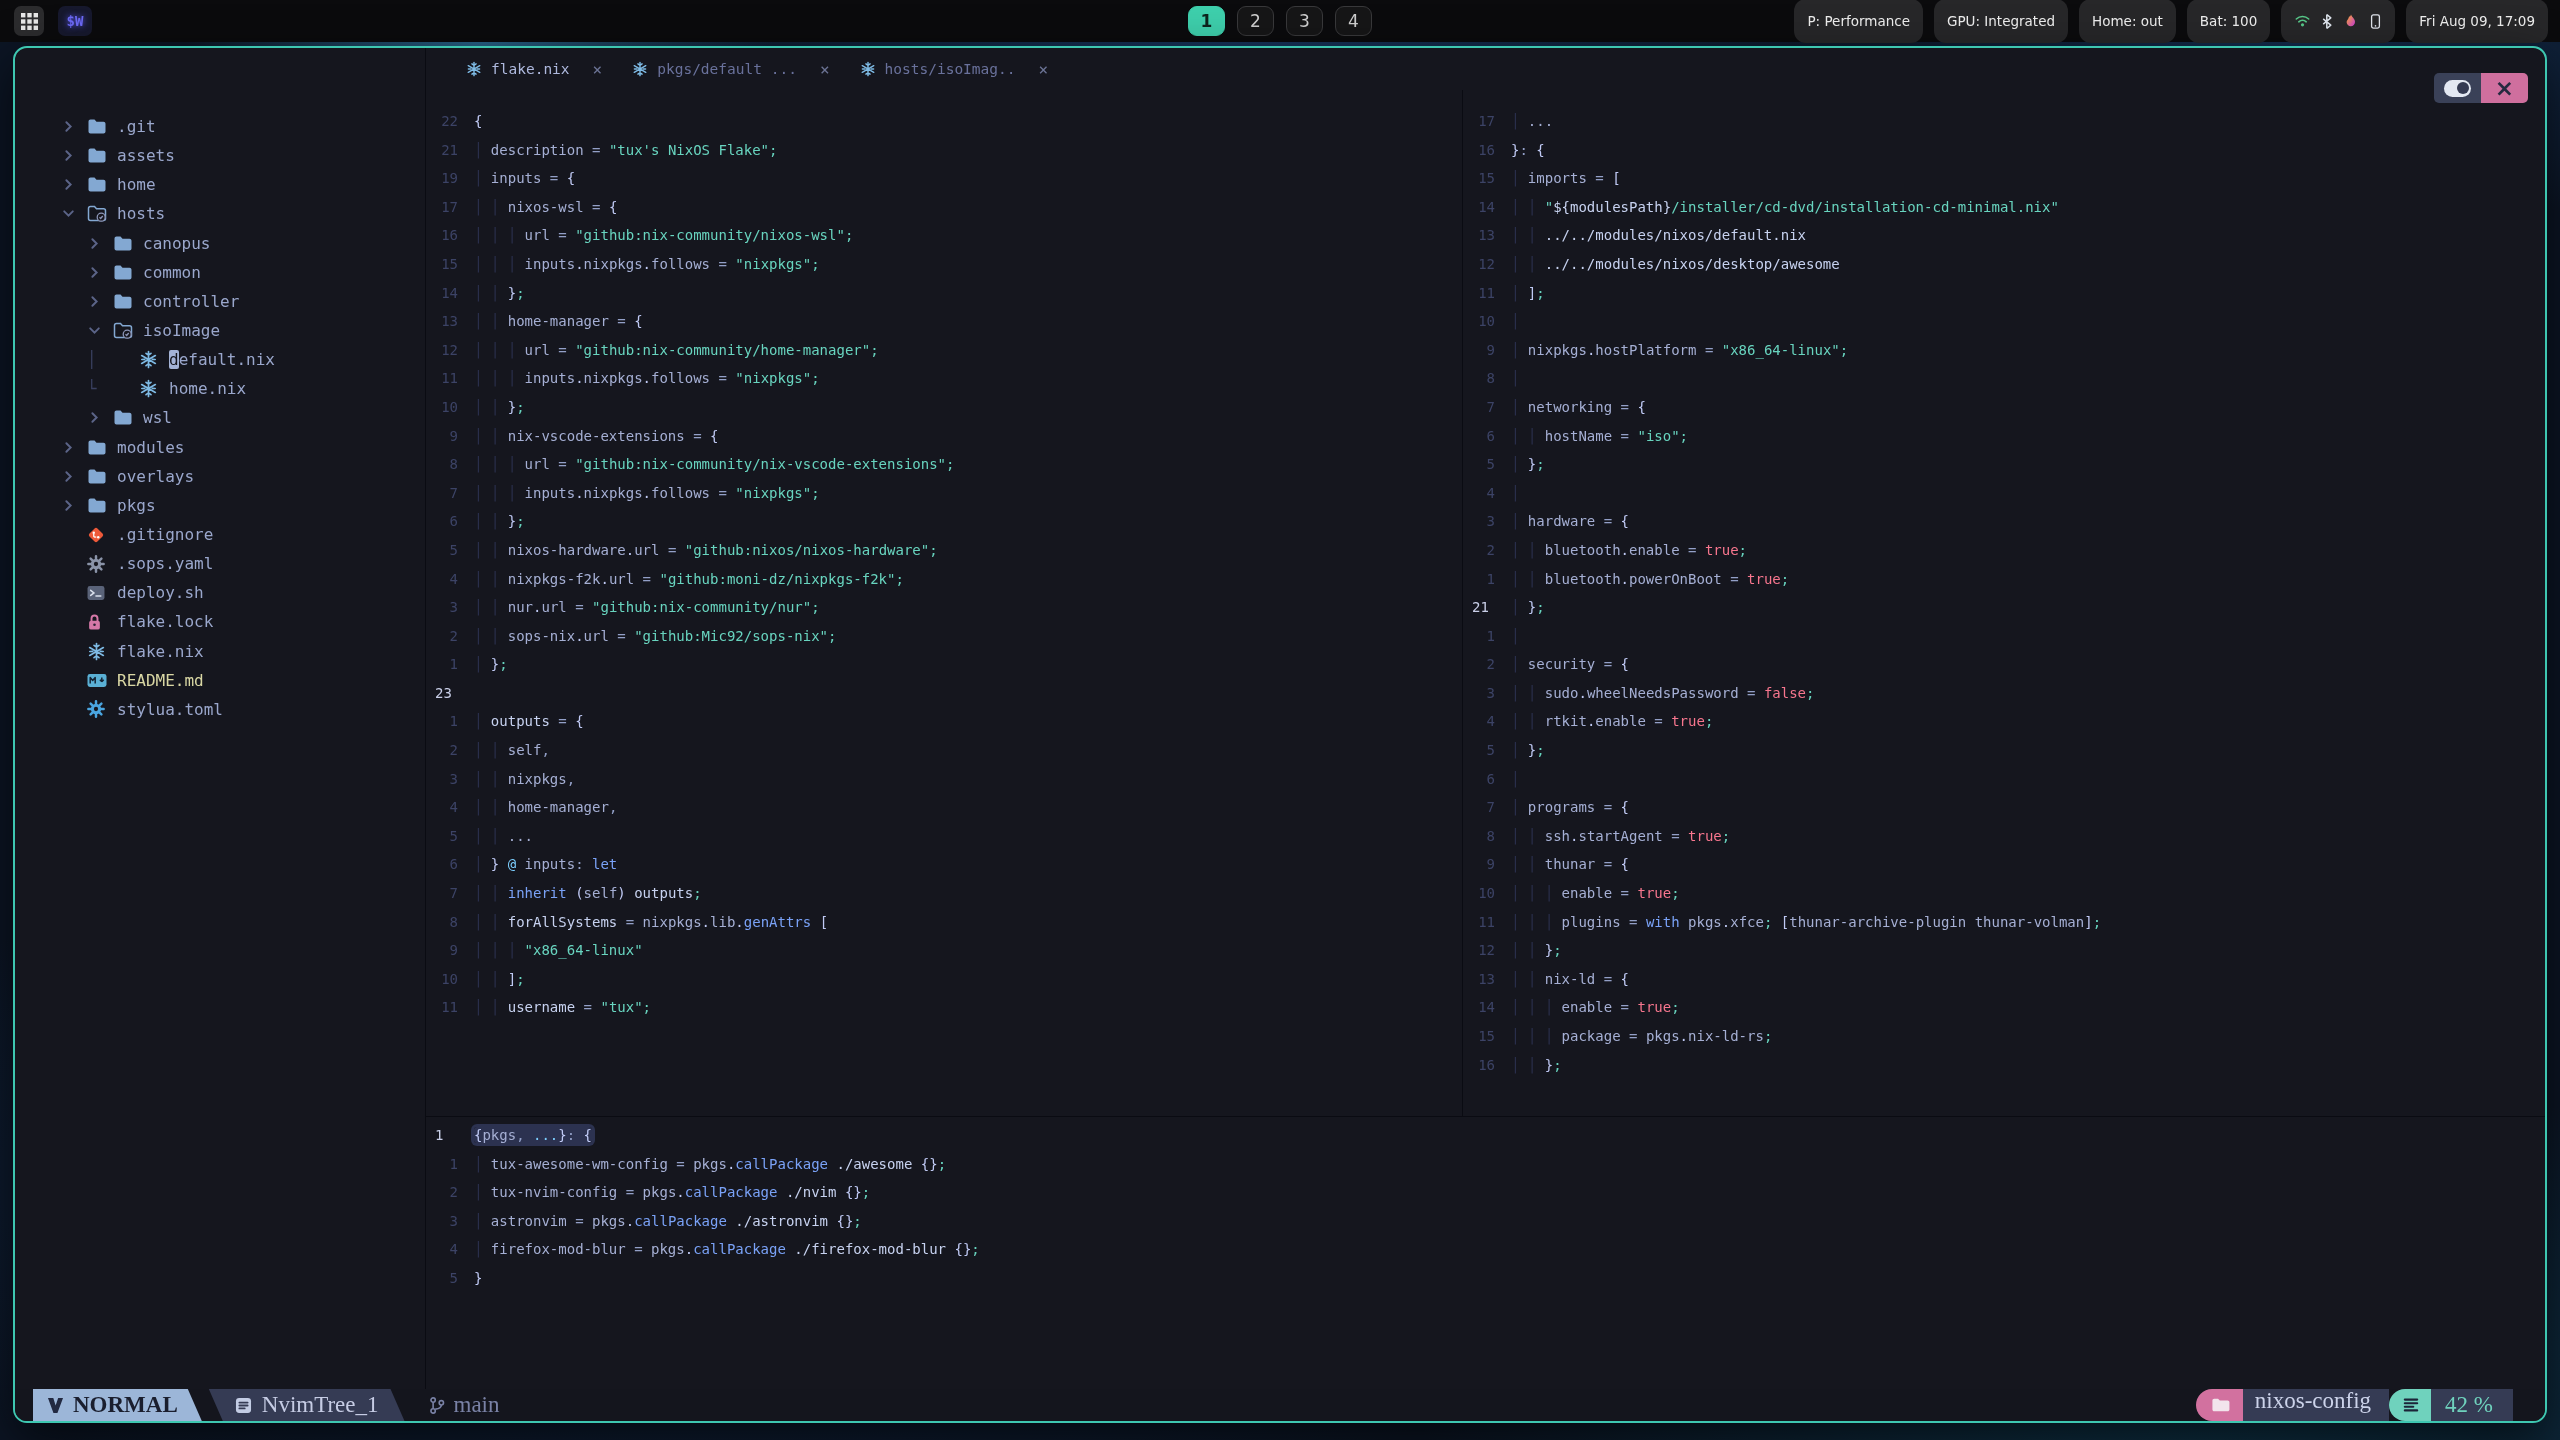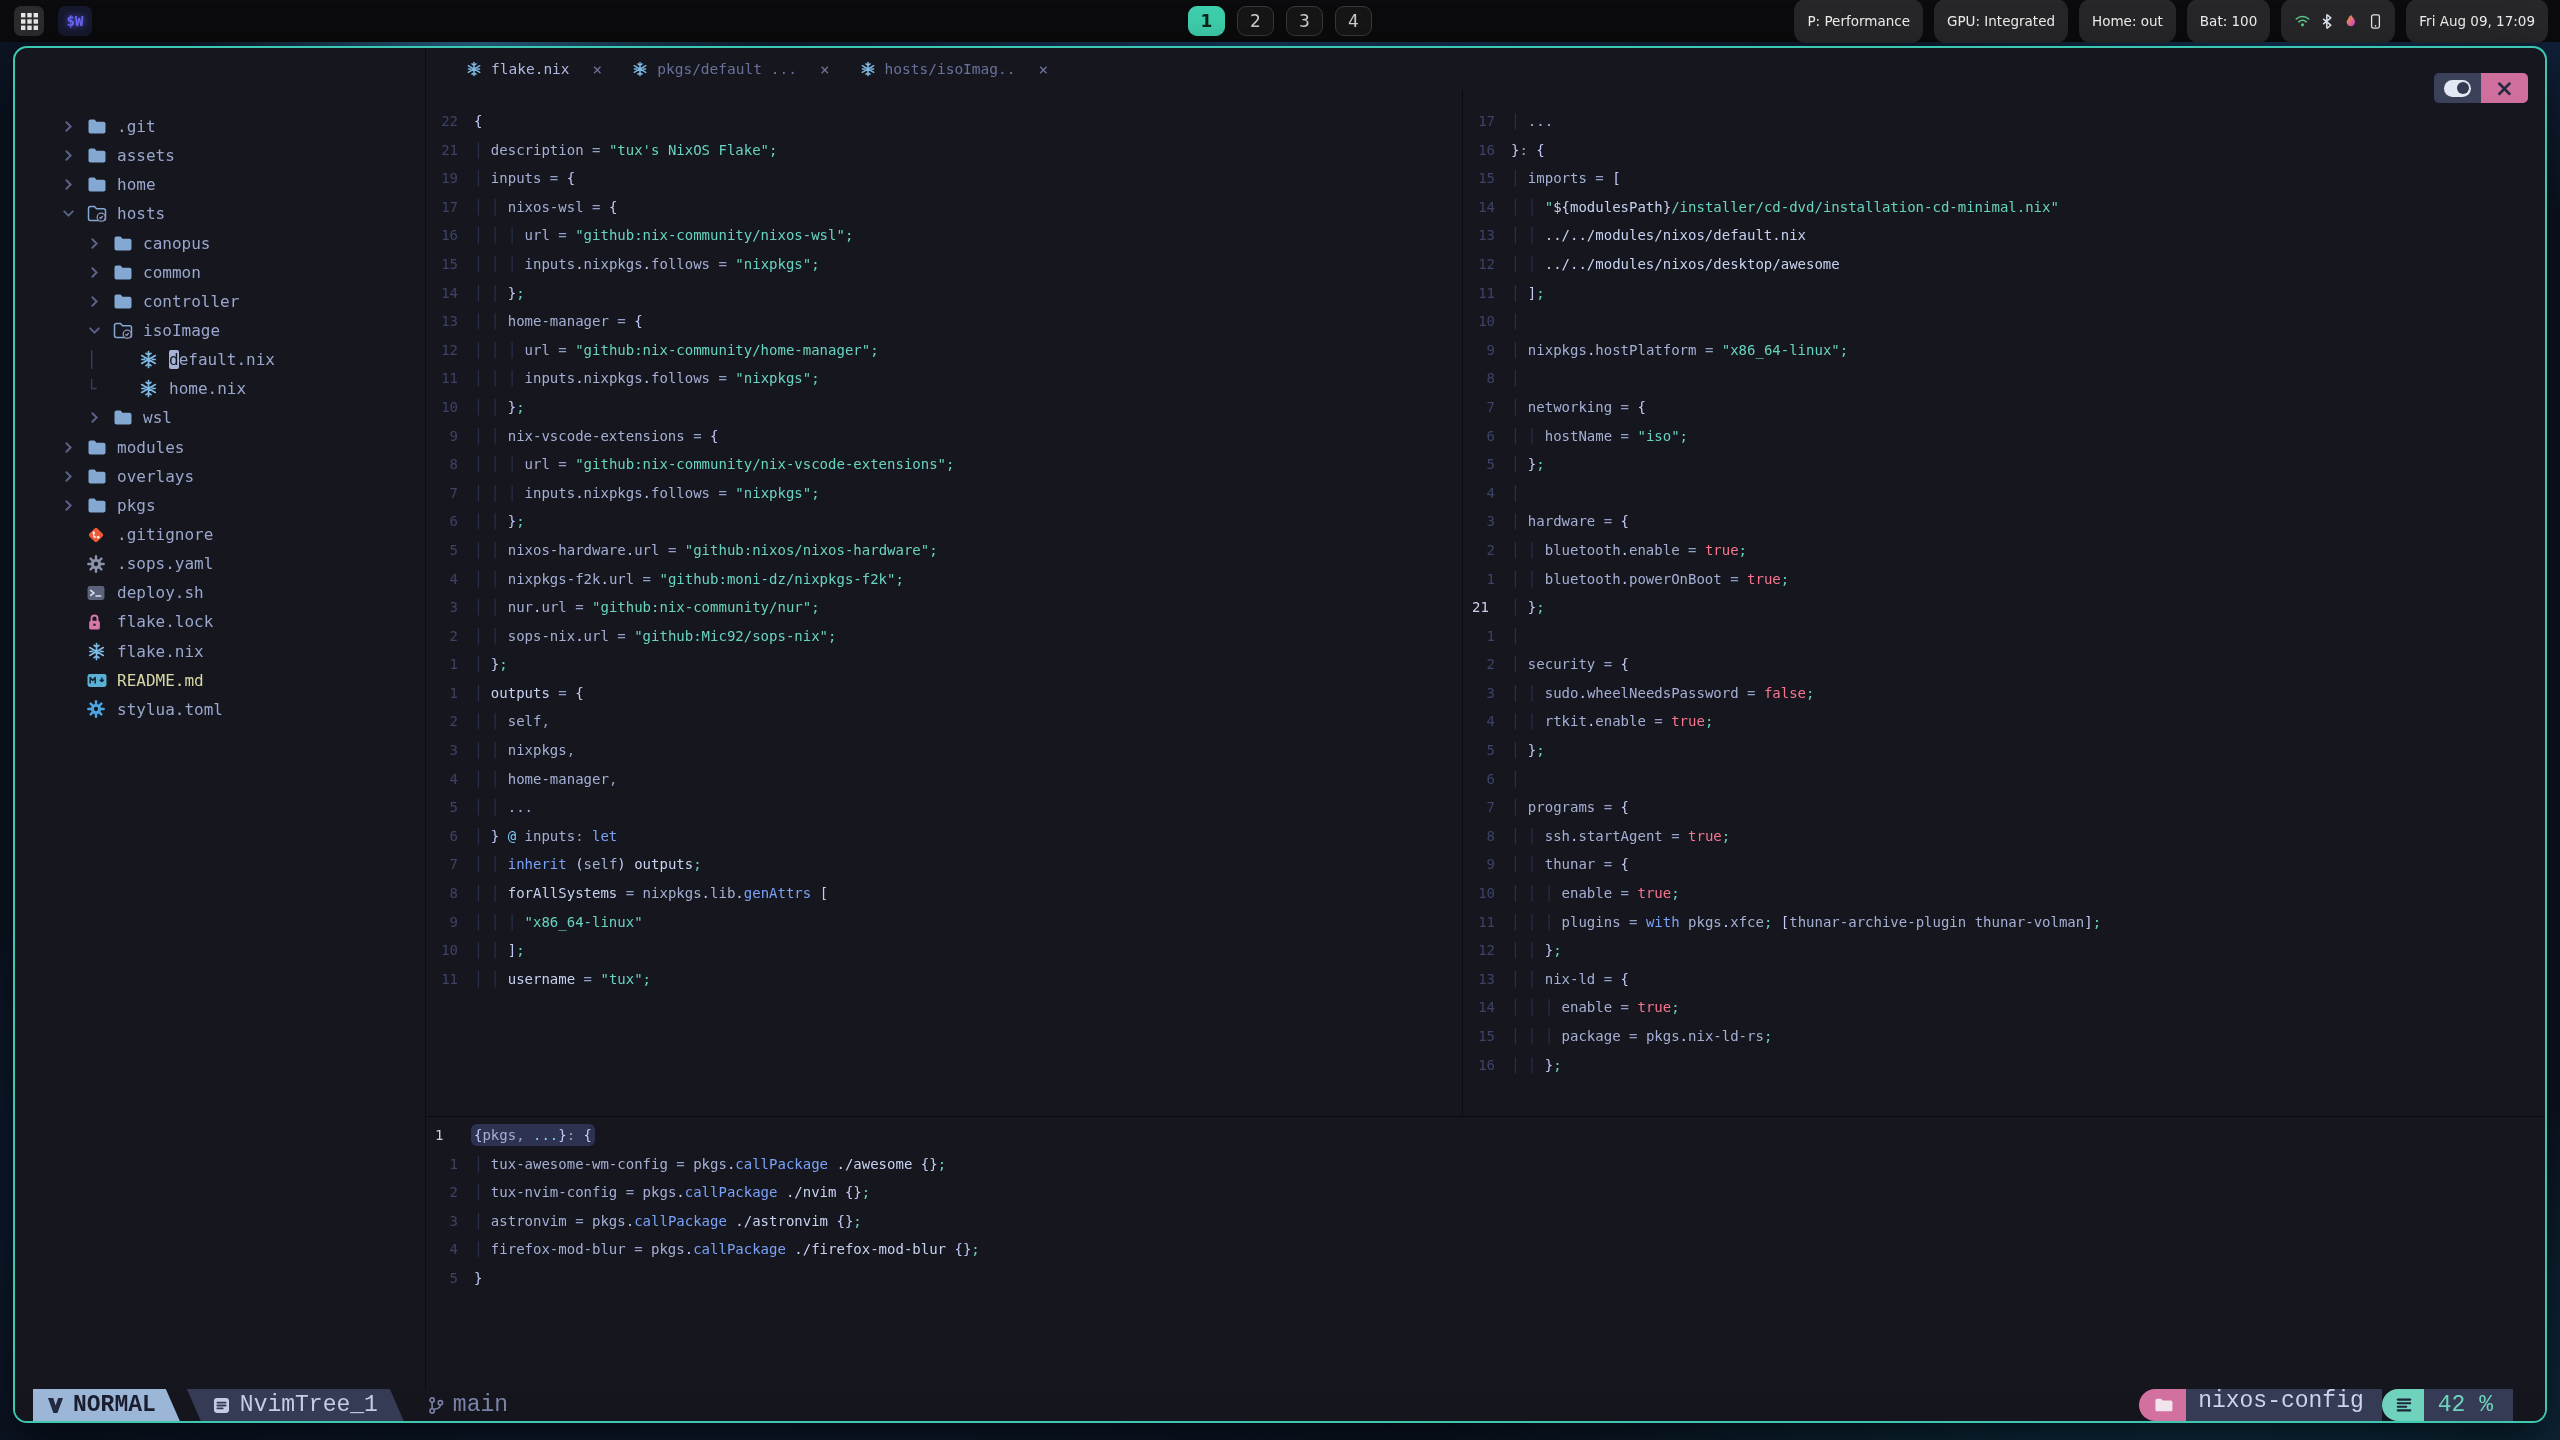--- a/index.html
+++ b/index.html
@@ -65,21 +65,21 @@
   .hl{background:#2c3250;border-radius:3px;box-shadow:0 0 0 3px #2c3250}
   
   .win-btns{position:absolute;top:25px;right:17px;display:flex;z-index:5}
   .win-btn{width:47px;height:30px;display:flex;align-items:center;justify-content:center;cursor:pointer}
   .win-btn.toggle{background:#3a4158;border-radius:5px 0 0 5px}
   .knob{width:27px;height:17px;background:#e3e8f2;border-radius:9px;position:relative}
   .knob .dot{position:absolute;right:2.5px;top:2.5px;width:12px;height:12px;border-radius:50%;background:#343a52}
   .win-btn.close{background:#cf6f9e;border-radius:0 5px 5px 0;color:#252a40;font-size:23px;font-weight:700;line-height:1}
   
   .statusline{height:32px;flex:none;background:#14151d;display:flex;align-items:center;
-    font-family:Liberation Mono, monospace;font-size:23px;padding-left:18px}
+    font-family:Liberation Serif, serif;font-size:23px;padding-left:18px}
   .seg{height:32px;display:flex;align-items:center}
   .seg-mode{background:#9cb6d8;color:#1a1e2e;font-weight:700;padding:0 24px 0 14px;gap:9px;
     clip-path:polygon(0 0, calc(100% - 14px) 0, 100% 100%, 0 100%)}
   .seg-buf{background:#353b54;color:#c6cce4;padding:0 26px;gap:10px;margin-left:7px;
     clip-path:polygon(0 0, calc(100% - 14px) 0, 100% 100%, 14px 100%)}
   .branch{display:flex;align-items:center;gap:9px;color:#7a82a6;margin-left:24px}
   .sl-right{margin-left:auto;display:flex;align-items:center;margin-right:32px}
   .seg-pink{background:#d2719f;border-radius:16px 0 0 16px;padding:0 13px 0 15px}
   .seg-proj{background:#353b54;color:#ccd3ea;padding:0 18px 8px 12px}
   .seg-teal{background:#6fd2bd;border-radius:16px 0 0 16px;padding:0 11px 0 13px}
@@ -343,20 +343,21 @@
             <div class="cl"><span class="ln">10</span><span class="ct"><span class="tk-g">│ │ </span><span class="tk-p">}</span><span class="tk-s">;</span></span></div>
             <div class="cl"><span class="ln">9</span><span class="ct"><span class="tk-g">│ │ </span><span class="tk-i">nix-vscode-extensions</span><span class="tk-o"> = </span><span class="tk-p">{</span></span></div>
             <div class="cl"><span class="ln">8</span><span class="ct"><span class="tk-g">│ │ │ </span><span class="tk-i">url</span><span class="tk-o"> = </span><span class="tk-s">"github:nix-community/nix-vscode-extensions"</span><span class="tk-s">;</span></span></div>
             <div class="cl"><span class="ln">7</span><span class="ct"><span class="tk-g">│ │ │ </span><span class="tk-i">inputs</span><span class="tk-p">.</span><span class="tk-i">nixpkgs</span><span class="tk-p">.</span><span class="tk-i">follows</span><span class="tk-o"> = </span><span class="tk-s">"nixpkgs"</span><span class="tk-s">;</span></span></div>
             <div class="cl"><span class="ln">6</span><span class="ct"><span class="tk-g">│ │ </span><span class="tk-p">}</span><span class="tk-s">;</span></span></div>
             <div class="cl"><span class="ln">5</span><span class="ct"><span class="tk-g">│ │ </span><span class="tk-i">nixos-hardware</span><span class="tk-p">.</span><span class="tk-i">url</span><span class="tk-o"> = </span><span class="tk-s">"github:nixos/nixos-hardware"</span><span class="tk-s">;</span></span></div>
             <div class="cl"><span class="ln">4</span><span class="ct"><span class="tk-g">│ │ </span><span class="tk-i">nixpkgs-f2k</span><span class="tk-p">.</span><span class="tk-i">url</span><span class="tk-o"> = </span><span class="tk-s">"github:moni-dz/nixpkgs-f2k"</span><span class="tk-s">;</span></span></div>
             <div class="cl"><span class="ln">3</span><span class="ct"><span class="tk-g">│ │ </span><span class="tk-i">nur</span><span class="tk-p">.</span><span class="tk-i">url</span><span class="tk-o"> = </span><span class="tk-s">"github:nix-community/nur"</span><span class="tk-s">;</span></span></div>
             <div class="cl"><span class="ln">2</span><span class="ct"><span class="tk-g">│ │ </span><span class="tk-i">sops-nix</span><span class="tk-p">.</span><span class="tk-i">url</span><span class="tk-o"> = </span><span class="tk-s">"github:Mic92/sops-nix"</span><span class="tk-s">;</span></span></div>
             <div class="cl"><span class="ln">1</span><span class="ct"><span class="tk-g">│ </span><span class="tk-p">}</span><span class="tk-s">;</span></span></div>
+            <div class="cl"><span class="ln cur">23</span><span class="ct"></span></div>
             <div class="cl"><span class="ln">1</span><span class="ct"><span class="tk-g">│ </span><span class="tk-w">outputs</span><span class="tk-o"> = </span><span class="tk-p">{</span></span></div>
             <div class="cl"><span class="ln">2</span><span class="ct"><span class="tk-g">│ │ </span><span class="tk-i">self</span><span class="tk-o">,</span></span></div>
             <div class="cl"><span class="ln">3</span><span class="ct"><span class="tk-g">│ │ </span><span class="tk-i">nixpkgs</span><span class="tk-o">,</span></span></div>
             <div class="cl"><span class="ln">4</span><span class="ct"><span class="tk-g">│ │ </span><span class="tk-i">home-manager</span><span class="tk-o">,</span></span></div>
             <div class="cl"><span class="ln">5</span><span class="ct"><span class="tk-g">│ │ </span><span class="tk-i">...</span></span></div>
             <div class="cl"><span class="ln">6</span><span class="ct"><span class="tk-g">│ </span><span class="tk-p">} </span><span class="tk-y">@ </span><span class="tk-i">inputs</span><span class="tk-o">: </span><span class="tk-k">let</span></span></div>
             <div class="cl"><span class="ln">7</span><span class="ct"><span class="tk-g">│ │ </span><span class="tk-k">inherit</span><span class="tk-p"> (</span><span class="tk-i">self</span><span class="tk-p">)</span><span class="tk-w"> outputs</span><span class="tk-s">;</span></span></div>
             <div class="cl"><span class="ln">8</span><span class="ct"><span class="tk-g">│ │ </span><span class="tk-w">forAllSystems</span><span class="tk-o"> = </span><span class="tk-i">nixpkgs</span><span class="tk-p">.</span><span class="tk-i">lib</span><span class="tk-p">.</span><span class="tk-f">genAttrs</span><span class="tk-p"> [</span></span></div>
             <div class="cl"><span class="ln">9</span><span class="ct"><span class="tk-g">│ │ │ </span><span class="tk-s">"x86_64-linux"</span></span></div>
             <div class="cl"><span class="ln">10</span><span class="ct"><span class="tk-g">│ │ </span><span class="tk-p">]</span><span class="tk-s">;</span></span></div>

